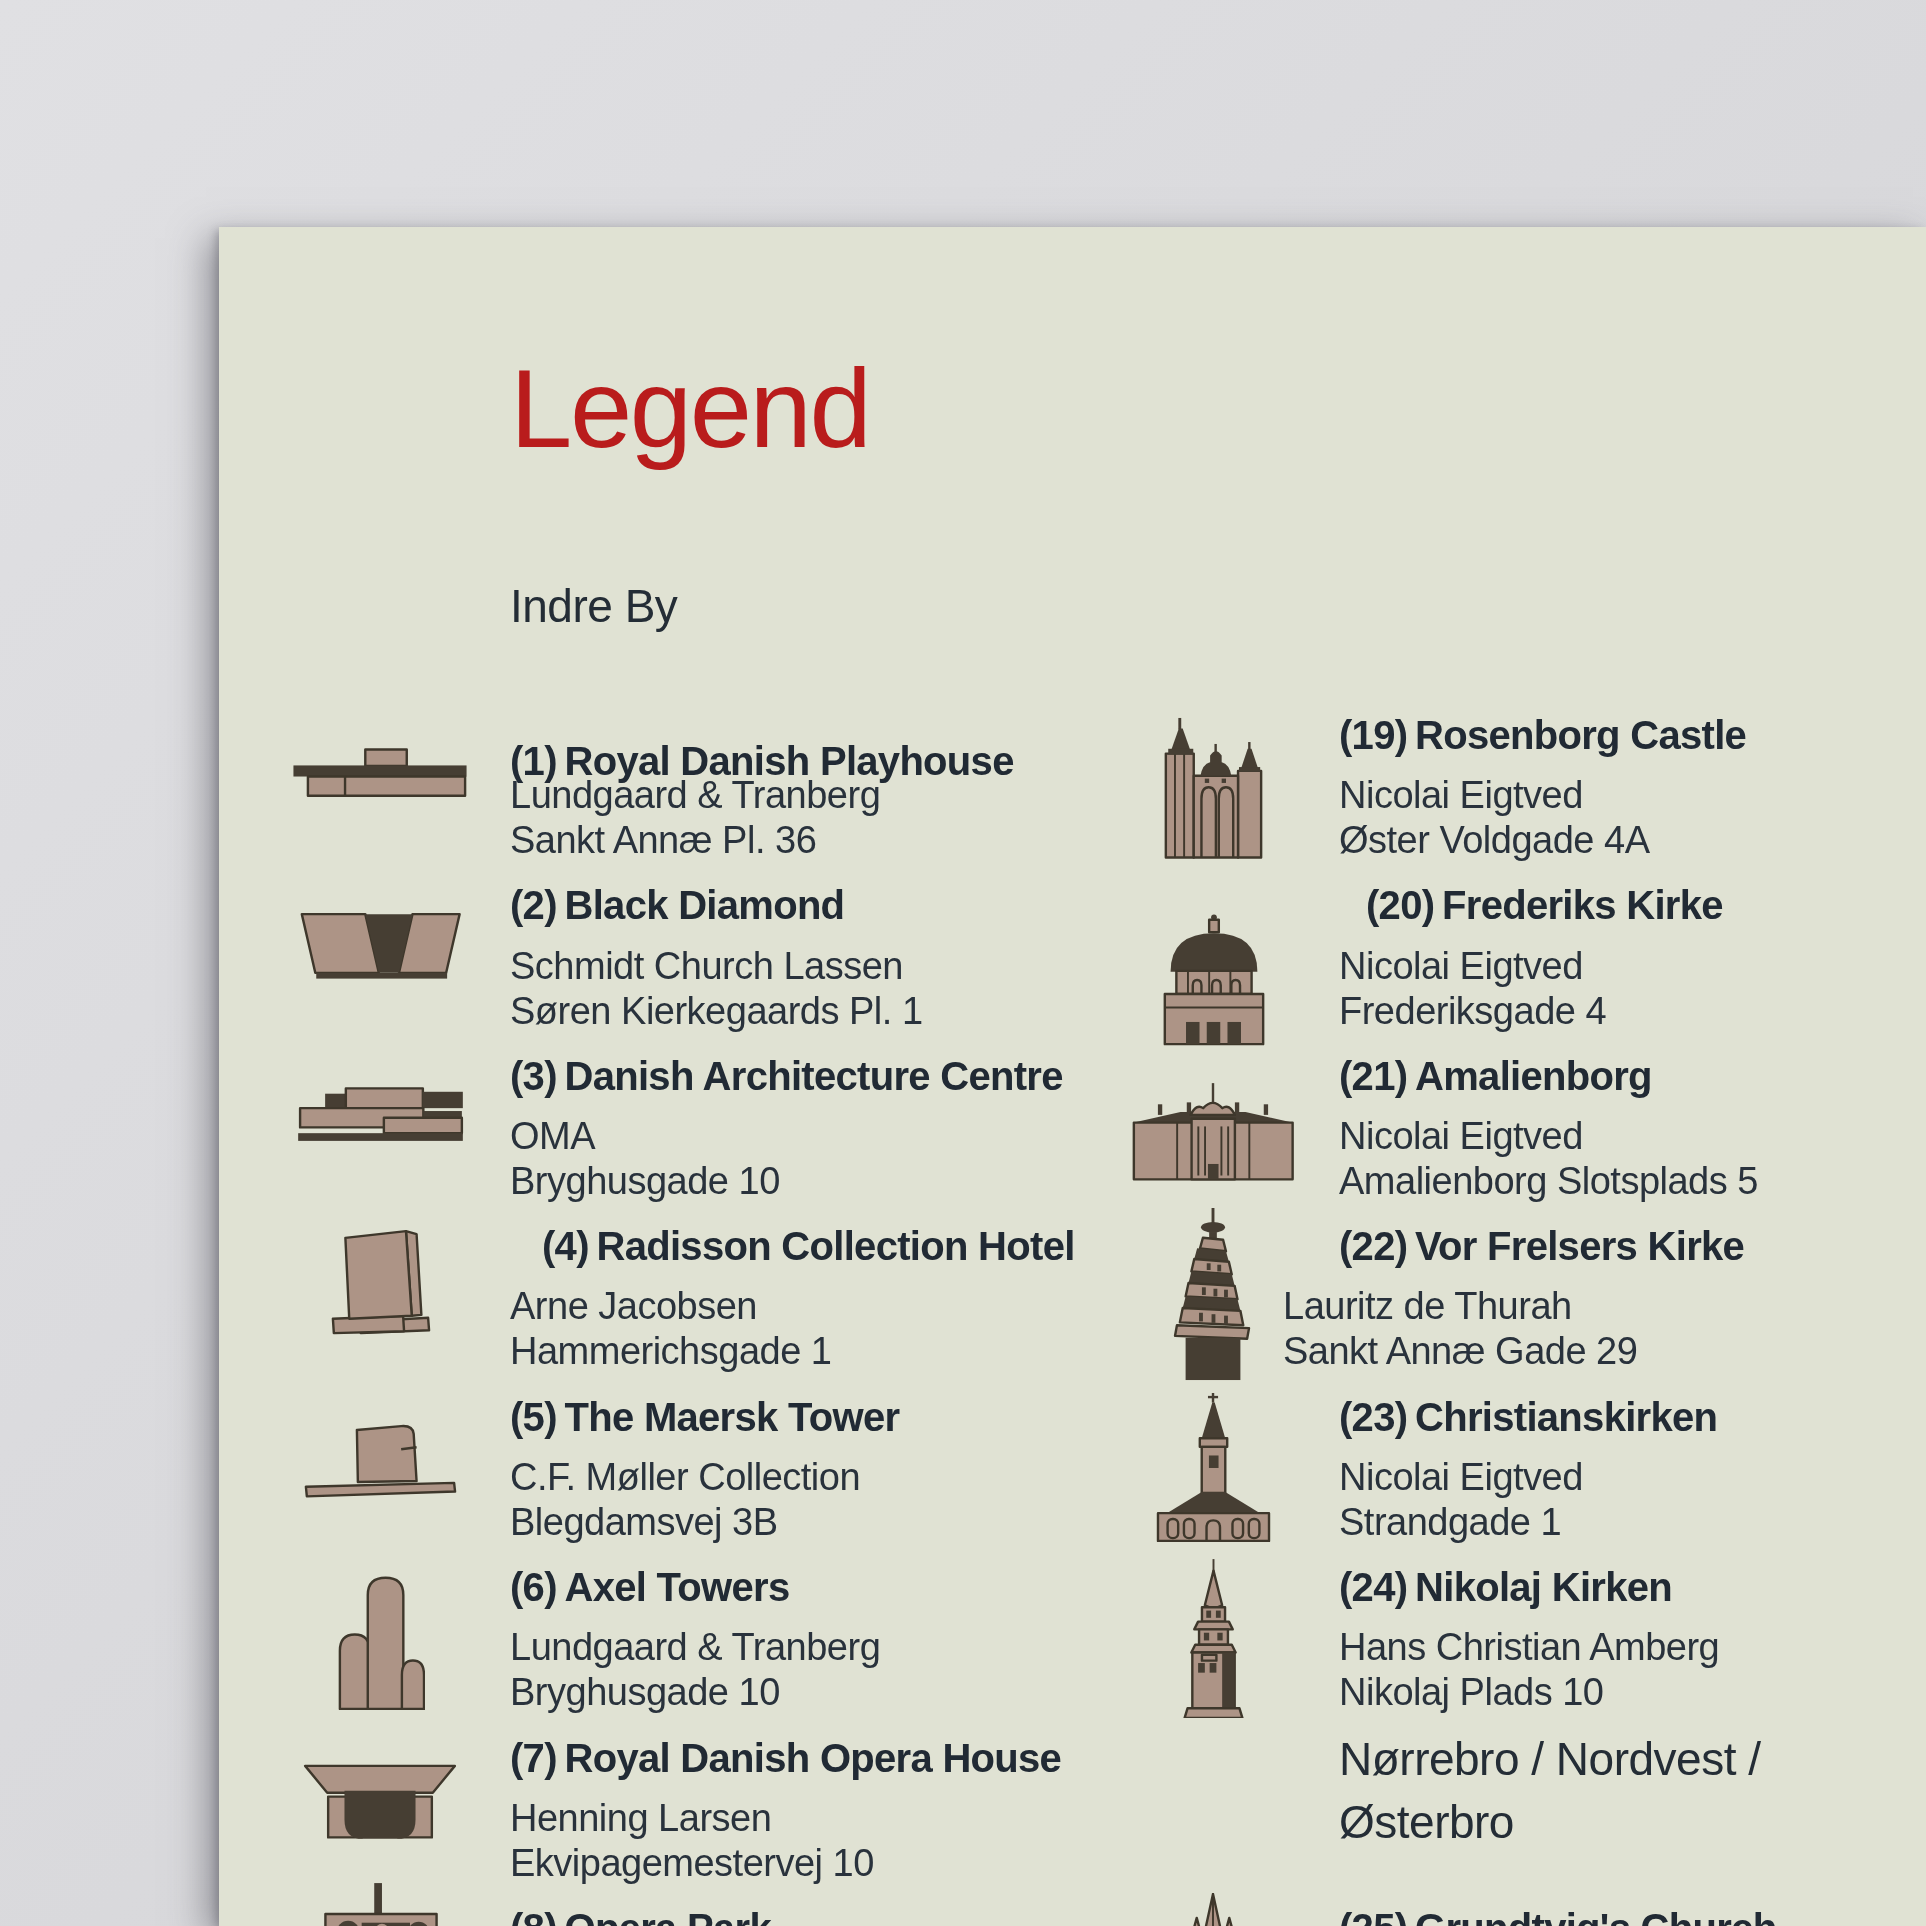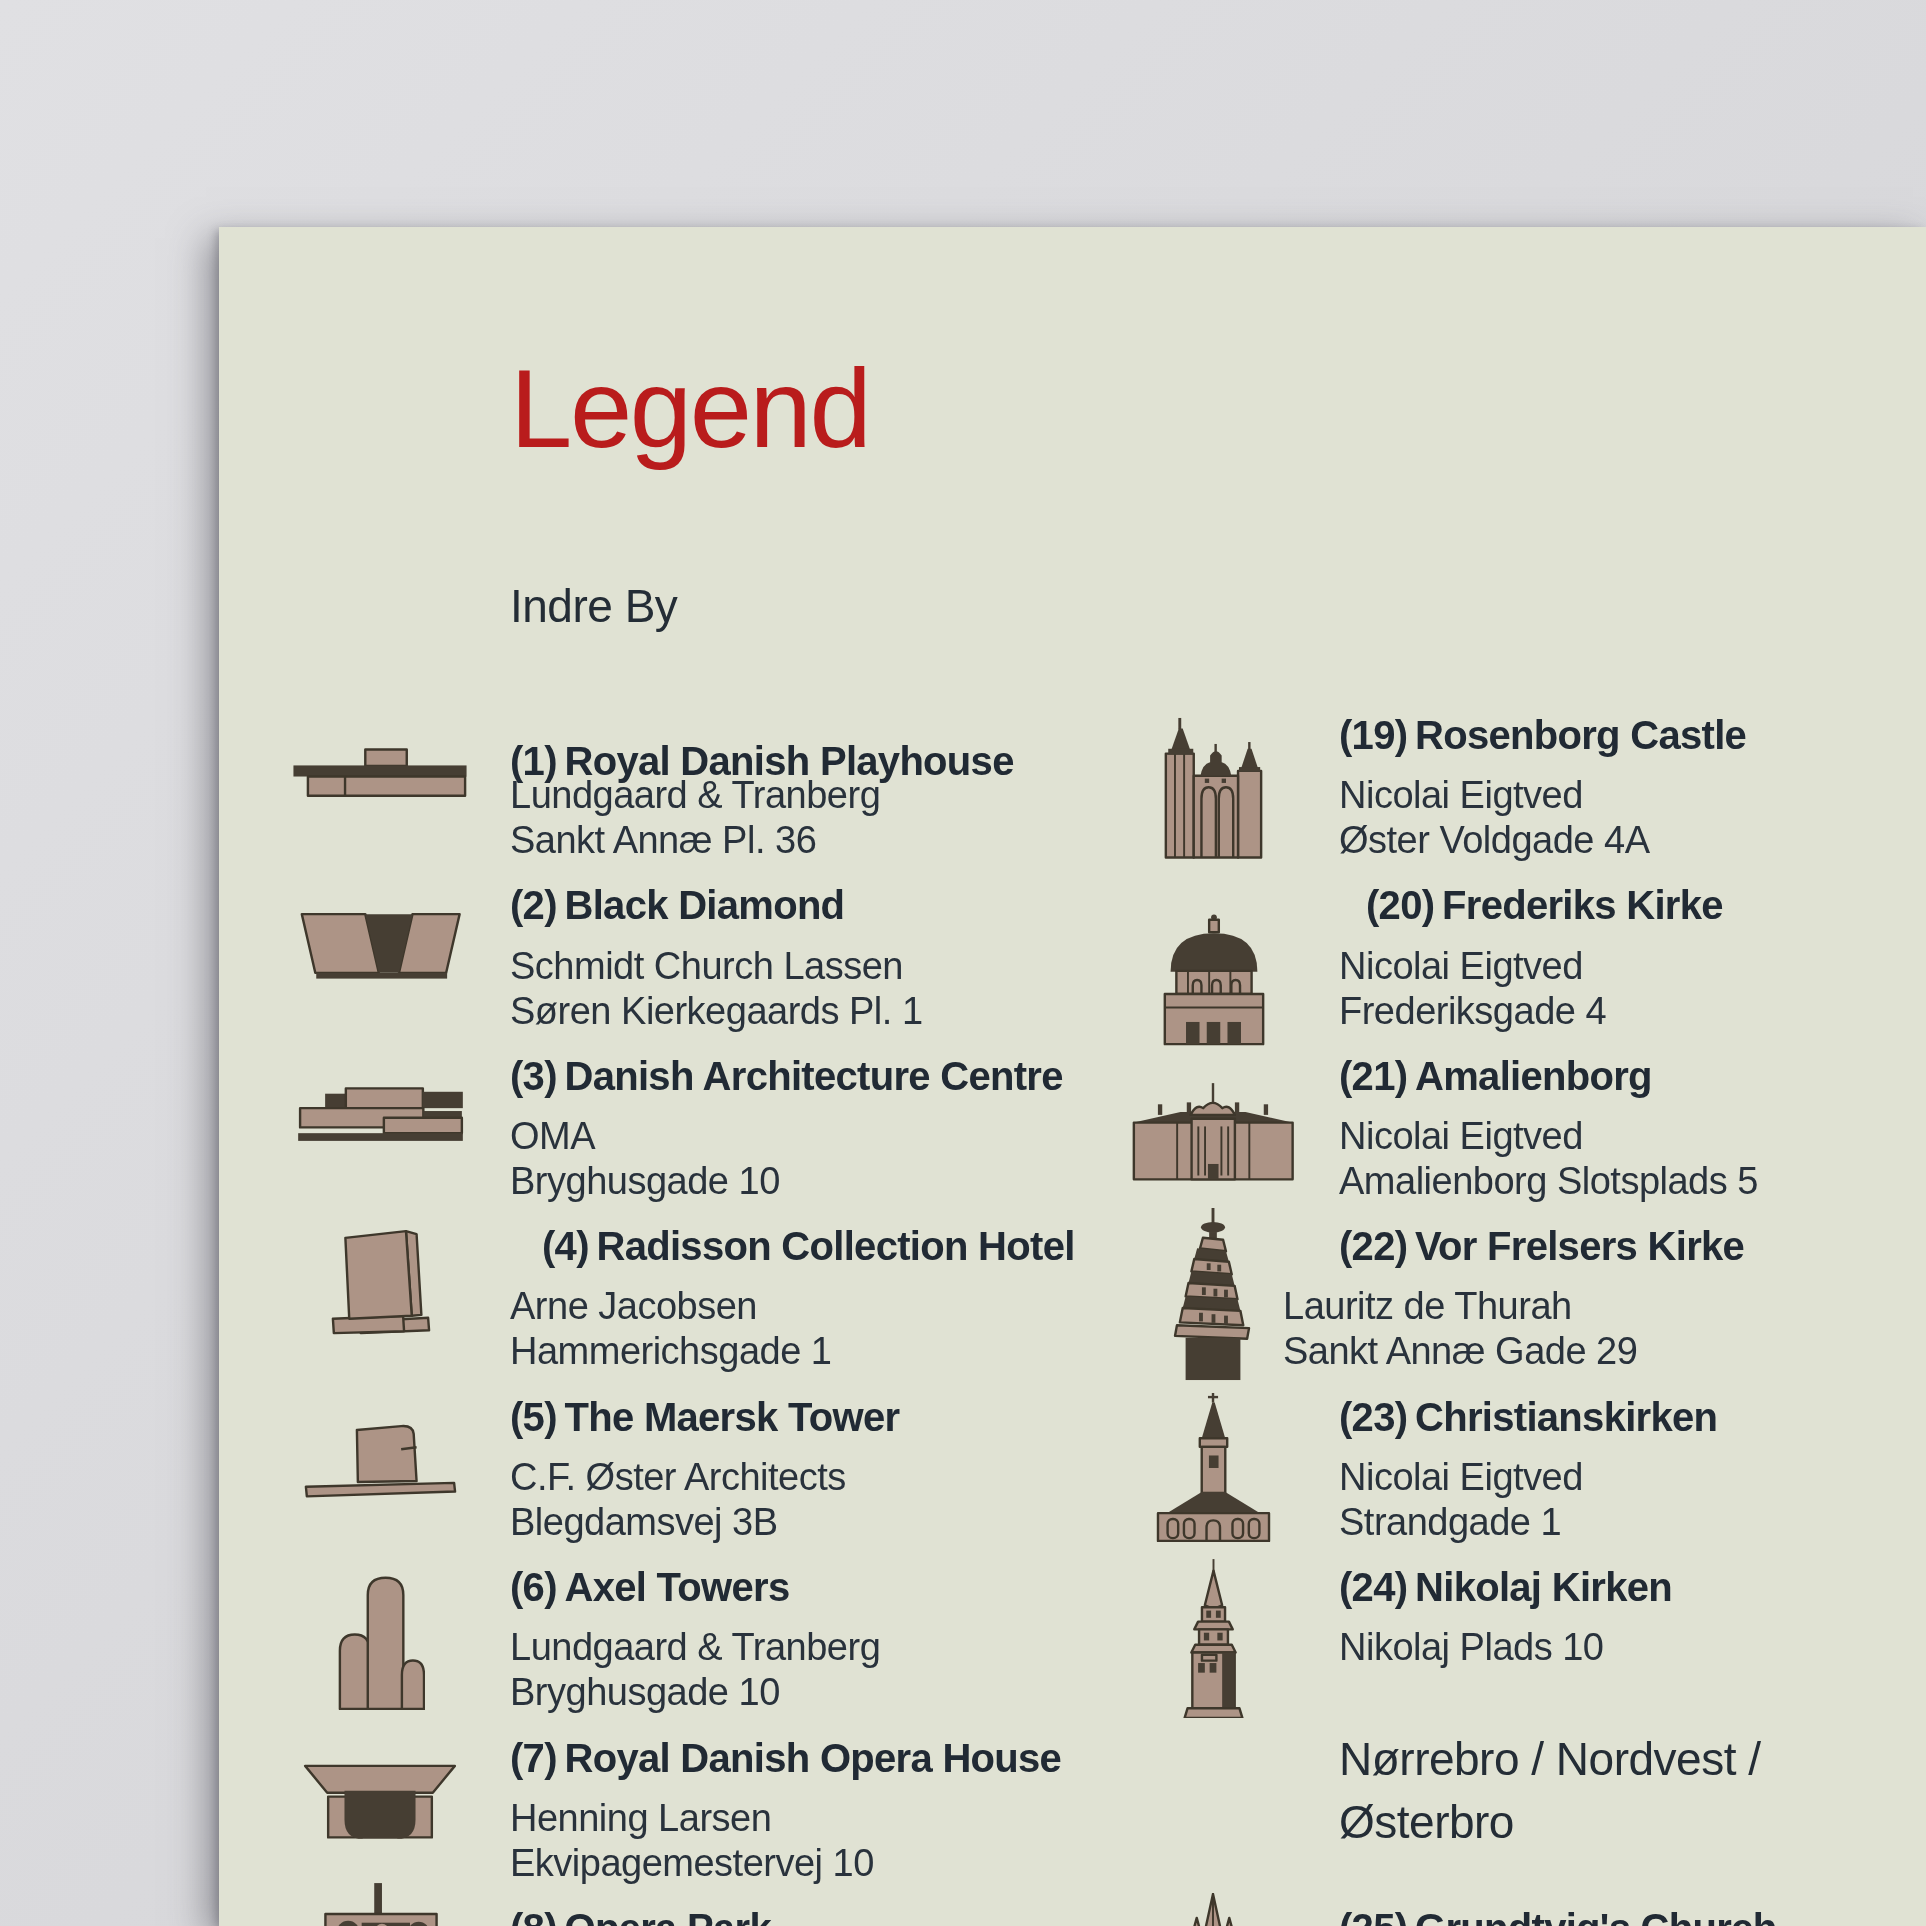--- a/index.html
+++ b/index.html
@@ -101,21 +101,21 @@
       </div>
       <div class="icon" style="left: 84px; top: 1195px; width: 154px; height: 104px;">
         <svg viewBox="0 0 320 215">
           <polygon points="6,134 314,126 316,144 8,154" fill="#ad9486" stroke="#3e372b" stroke-width="5" stroke-linejoin="round"></polygon>
           <path d="M114,124 L112,16 L204,8 Q228,6 230,24 L236,122 Z" fill="#ad9486" stroke="#3e372b" stroke-width="5" stroke-linejoin="round"></path>
           <path d="M204,56 L236,52" fill="none" stroke="#3e372b" stroke-width="5" stroke-linejoin="round"></path>
         </svg>
       </div>
       <div class="entry-title" style="left: 291px; top: 1166px;"><span class="entry-num">(5)</span><span>The Maersk Tower</span></div>
       <div class="entry-sub" style="left: 291px; top: 1228px;">
-        <div>C.F. Øster Architects</div>
+        <div>C.F. Møller Collection</div>
         <div>Blegdamsvej 3B</div>
       </div>
       <div class="icon" style="left: 117px; top: 1346px; width: 89px; height: 137px;">
         <svg viewBox="0 0 185 285">
           <path d="M8,283 L8,162 Q8,128 39,128 Q70,128 70,162 L70,283 Z" fill="#ad9486" stroke="#3e372b" stroke-width="5" stroke-linejoin="round"></path>
           <path d="M66,283 L66,46 Q66,10 103,10 Q140,10 140,46 L140,283 Z" fill="#ad9486" stroke="#3e372b" stroke-width="5" stroke-linejoin="round"></path>
           <path d="M137,283 L137,212 Q137,182 160,182 Q183,182 183,212 L183,283 Z" fill="#ad9486" stroke="#3e372b" stroke-width="5" stroke-linejoin="round"></path>
         </svg>
       </div>
       <div class="entry-title" style="left: 291px; top: 1336px;"><span class="entry-num">(6)</span><span>Axel Towers</span></div>
@@ -290,20 +290,21 @@
           <rect x="36" y="194" width="88" height="116" fill="#ad9486" stroke="#3e372b" stroke-width="5" stroke-linejoin="round"></rect>
           <polygon points="98,194 124,194 124,310 98,310" fill="#463e33"></polygon>
           <rect x="48" y="216" width="14" height="20" fill="#463e33"></rect>
           <rect x="72" y="216" width="14" height="20" fill="#463e33"></rect>
           <rect x="56" y="199" width="30" height="12" fill="none" stroke="#3e372b" stroke-width="5" stroke-linejoin="round"></rect>
           <polygon points="26,310 134,310 140,330 20,330" fill="#ad9486" stroke="#3e372b" stroke-width="5" stroke-linejoin="round"></polygon>
         </svg>
       </div>
       <div class="entry-title" style="left: 1120px; top: 1336px;"><span class="entry-num">(24)</span><span>Nikolaj Kirken</span></div>
       <div class="entry-sub" style="left: 1120px; top: 1398px;">
+        <div>Hans Christian Amberg</div>
         <div>Nikolaj Plads 10</div>
       </div>
       <div class="icon" style="left: 946px; top: 1666px; width: 96px; height: 67px;">
         <svg viewBox="0 0 200 140">
           <polygon points="66,52 90,140 42,140" fill="#ad9486" stroke="#3e372b" stroke-width="5" stroke-linejoin="round"></polygon>
           <polygon points="134,52 158,140 110,140" fill="#ad9486" stroke="#3e372b" stroke-width="5" stroke-linejoin="round"></polygon>
           <polygon points="100,2 130,140 70,140" fill="#ad9486" stroke="#3e372b" stroke-width="5" stroke-linejoin="round"></polygon>
           <line x1="100" y1="10" x2="100" y2="140" stroke="#3e372b" stroke-width="4"></line>
         </svg>
       </div>

